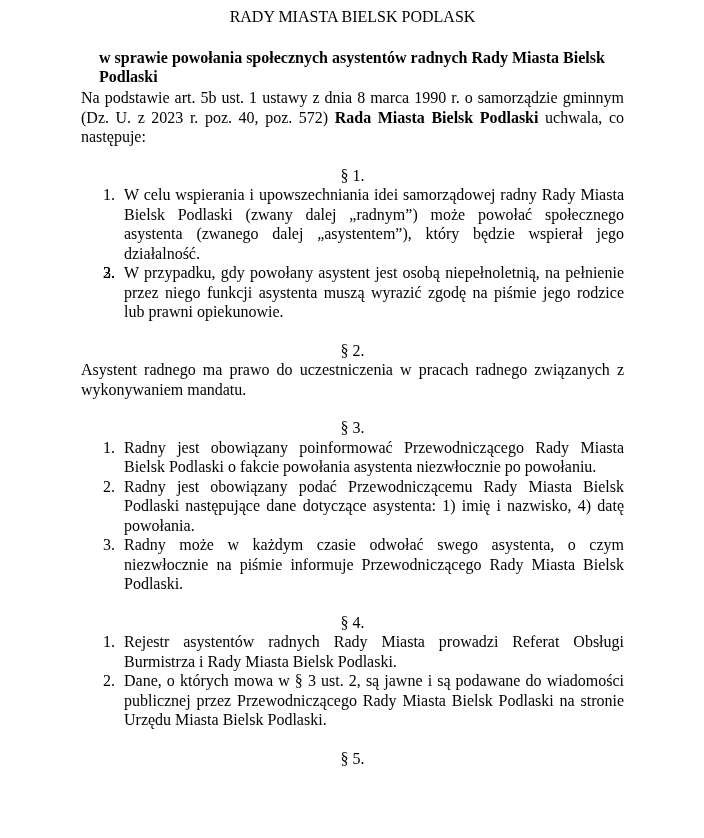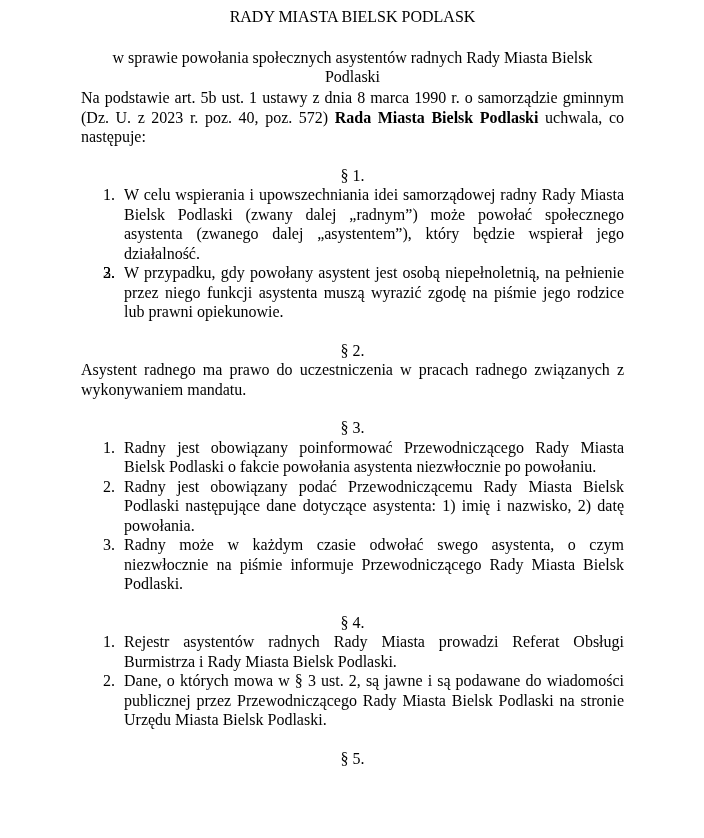--- a/index.html
+++ b/index.html
@@ -19,22 +19,22 @@
   }
   .page {
     position: absolute;
     left: 81px;
     top: 4px;
     width: 543px;
   }
   .center { text-align: center; }
   .hdr { line-height: 26px; }
   .title {
-    font-weight: normal;
-    text-align: center;
+    font-weight: bold;
+    text-align: left;
     margin-top: 18px;
     padding: 0 18px;
     line-height: 19px;
   }
   .preamble {
     text-align: justify;
     margin-top: 2px;
   }
   .preamble b { font-weight: bold; }
   .para-sign {
@@ -83,21 +83,21 @@
 
   <div>
     <div class="para-sign">§ 2.</div>
     <div class="plain">Asystent radnego ma prawo do uczestniczenia w pracach radnego związanych z wykonywaniem mandatu.</div>
   </div>
 
   <div>
     <div class="para-sign">§ 3.</div>
     <ol class="items">
       <li><span class="num">1.</span><span>Radny jest obowiązany poinformować Przewodniczącego Rady Miasta Bielsk Podlaski o fakcie powołania asystenta niezwłocznie po powołaniu.</span></li>
-      <li><span class="num">2.</span><span>Radny jest obowiązany podać Przewodniczącemu Rady Miasta Bielsk Podlaski następujące dane dotyczące asystenta: 1) imię i nazwisko, 2) datę powołania.</span></li>
+      <li><span class="num">2.</span><span>Radny jest obowiązany podać Przewodniczącemu Rady Miasta Bielsk Podlaski następujące dane dotyczące asystenta: 1) imię i nazwisko, 4) datę powołania.</span></li>
       <li><span class="num">3.</span><span>Radny może w każdym czasie odwołać swego asystenta, o czym niezwłocznie na piśmie informuje Przewodniczącego Rady Miasta Bielsk Podlaski.</span></li>
     </ol>
   </div>
 
   <div>
     <div class="para-sign">§ 4.</div>
     <ol class="items">
       <li><span class="num">1.</span><span>Rejestr asystentów radnych Rady Miasta prowadzi Referat Obsługi Burmistrza i Rady Miasta Bielsk Podlaski.</span></li>
       <li><span class="num">2.</span><span>Dane, o których mowa w § 3 ust. 2, są jawne i są podawane do wiadomości publicznej przez Przewodniczącego Rady Miasta Bielsk Podlaski na stronie Urzędu Miasta Bielsk Podlaski.</span></li>
     </ol>

